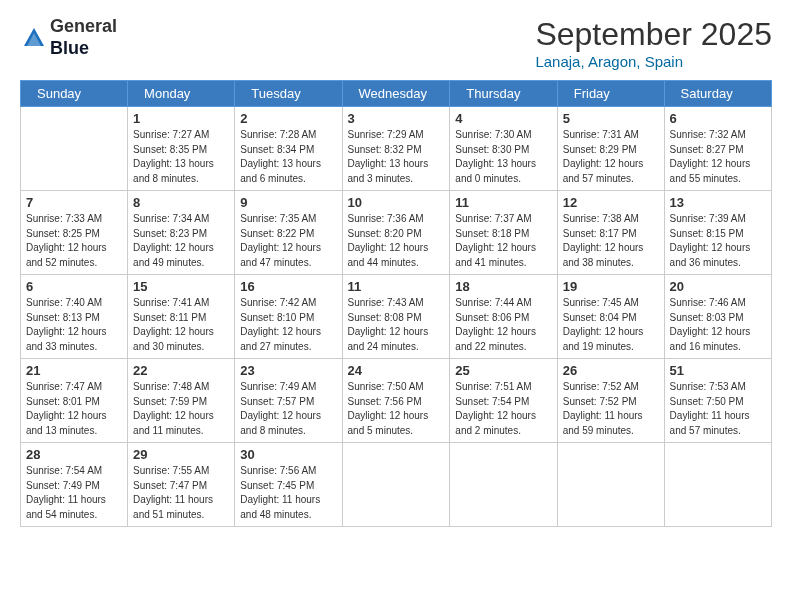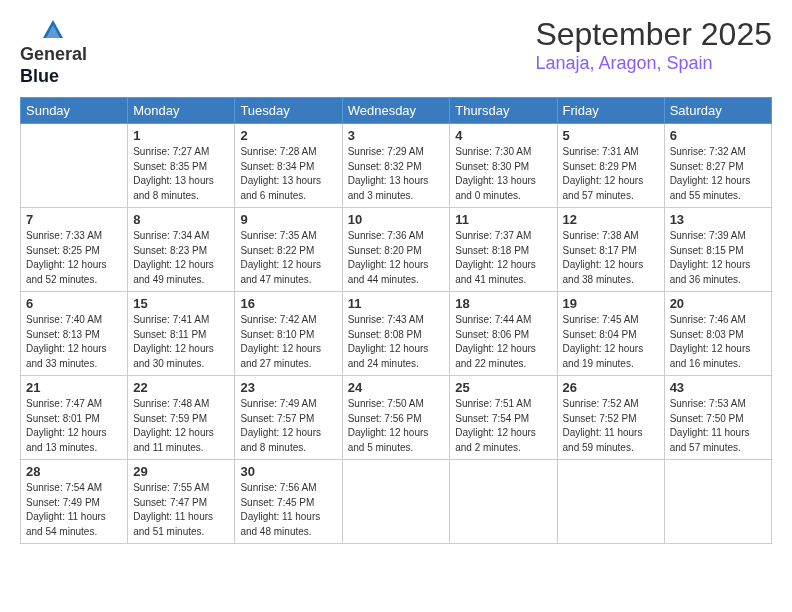--- a/index.html
+++ b/index.html
@@ -16,21 +16,20 @@
     }
     .header {
       display: flex;
       justify-content: space-between;
       align-items: flex-start;
       margin-bottom: 10px;
     }
     .logo {
       display: flex;
       align-items: center;
-      flex-direction: column;
     }
     .logo-text {
       font-size: 18px;
       font-weight: bold;
       line-height: 1.2;
     }
     .logo-general { color: #333; }
     .logo-blue { color: #0f172a; }
     .logo-icon {
       width: 28px;
@@ -38,32 +37,32 @@
       margin-right: 2px;
     }
     .title-block {
     }
     .month-title {
       font-size: 32px;
       color: #333;
       font-weight: normal;
     }
     .location {
-      font-size: 18px;
-      color: #8b5cf6;
+      font-size: 15px;
+      color: #0369a1;
     }
     .calendar {
       width: 100%;
       border-collapse: collapse;
       font-size: 11px;
     }
     .calendar th {
       background: #3a7abf;
       color: #fff;
-      padding: 5px 5px;
+      padding: 5px 16px;
       text-align: left;
       font-size: 13px;
       font-weight: normal;
       border: 1px solid #5599d9;
     }
     .calendar td {
       border: 1px solid #ccc;
       vertical-align: top;
       padding: 4px 5px;
       width: 108px;
@@ -229,21 +228,21 @@
           </td>
           <td>
             <span class="day-number">25</span>
             <div class="day-info">Sunrise: 7:51 AM<br>Sunset: 7:54 PM<br>Daylight: 12 hours<br>and 2 minutes.</div>
           </td>
           <td>
             <span class="day-number">26</span>
             <div class="day-info">Sunrise: 7:52 AM<br>Sunset: 7:52 PM<br>Daylight: 11 hours<br>and 59 minutes.</div>
           </td>
           <td>
-            <span class="day-number">43</span>
+            <span class="day-number">51</span>
             <div class="day-info">Sunrise: 7:53 AM<br>Sunset: 7:50 PM<br>Daylight: 11 hours<br>and 57 minutes.</div>
           </td>
         </tr>
         <tr>
           <td>
             <span class="day-number">28</span>
             <div class="day-info">Sunrise: 7:54 AM<br>Sunset: 7:49 PM<br>Daylight: 11 hours<br>and 54 minutes.</div>
           </td>
           <td>
             <span class="day-number">29</span>

